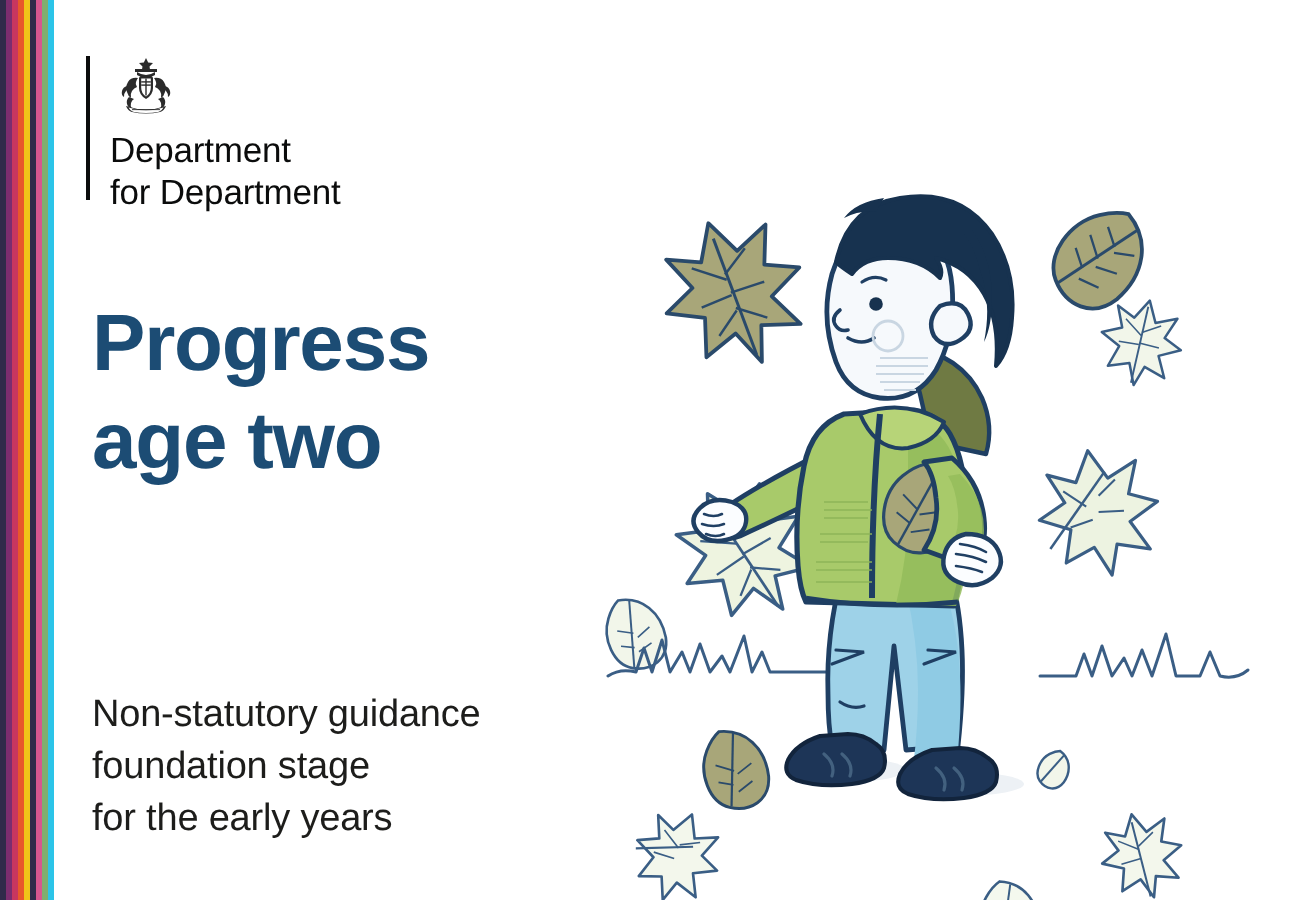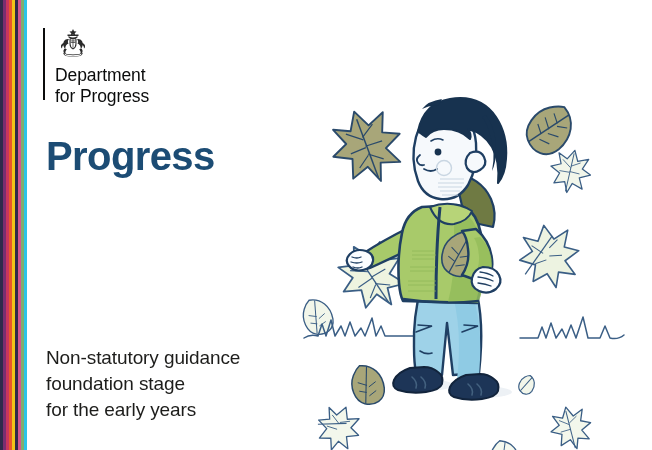--- a/index.html
+++ b/index.html
@@ -52,21 +52,21 @@
     line-height: 21px;
     color: #0b0c0c;
     letter-spacing: -0.1px;
     white-space: nowrap;
   }
 
   
   #title-block {
     position: absolute;
     left: 46px;
-    top: 132px;
+    top: 148px;
     width: 260px;
   }
   .title-line {
     font-family: "Liberation Sans", sans-serif;
     font-weight: bold;
     font-size: 40px;
     line-height: 49px;
     color: #1c4c74;
     letter-spacing: -0.6px;
     white-space: nowrap;
@@ -140,26 +140,27 @@
           <path d="M53 41 q3 3 2 7 q-1 4 -5 5 q2 -3 1 -6 q-1 -3 -3 -4z"></path>
 
           <path d="M16 50 q20 7 40 0 q-2 5 -6 6 q-14 3 -28 0 q-4 -1 -6 -6z"></path>
           <path d="M18.5 51.5 q17.5 5.6 35 0 q-1.6 3.4 -4.6 4.2 q-12.9 2.6 -25.8 0 q-3 -.8 -4.6 -4.2z" fill="#ffffff"></path>
           <path d="M22 53.2 h28 v .9 h-28z"></path>
 
           <path d="M30 19.2 q6 2.4 12 0 v1.3 q-6 2.4 -12 0z"></path>
         </g>
       </svg>
       <div class="dept-line">Department</div>
-      <div class="dept-line">for Progress</div>
+      <div class="dept-line">for Department</div>
     </div>
   </div>
 
   <div id="title-block">
     <div class="title-line">Progress</div>
+    <div class="title-line">age two</div>
   </div>
 
   <div id="subtitle-block">
     <div class="subtitle-line">Non-statutory guidance</div>
     <div class="subtitle-line">foundation stage</div>
     <div class="subtitle-line">for the early years</div>
   </div>
 
   <div id="illustration">
     <svg viewBox="0 0 362 395" width="362" height="395" aria-hidden="true">

